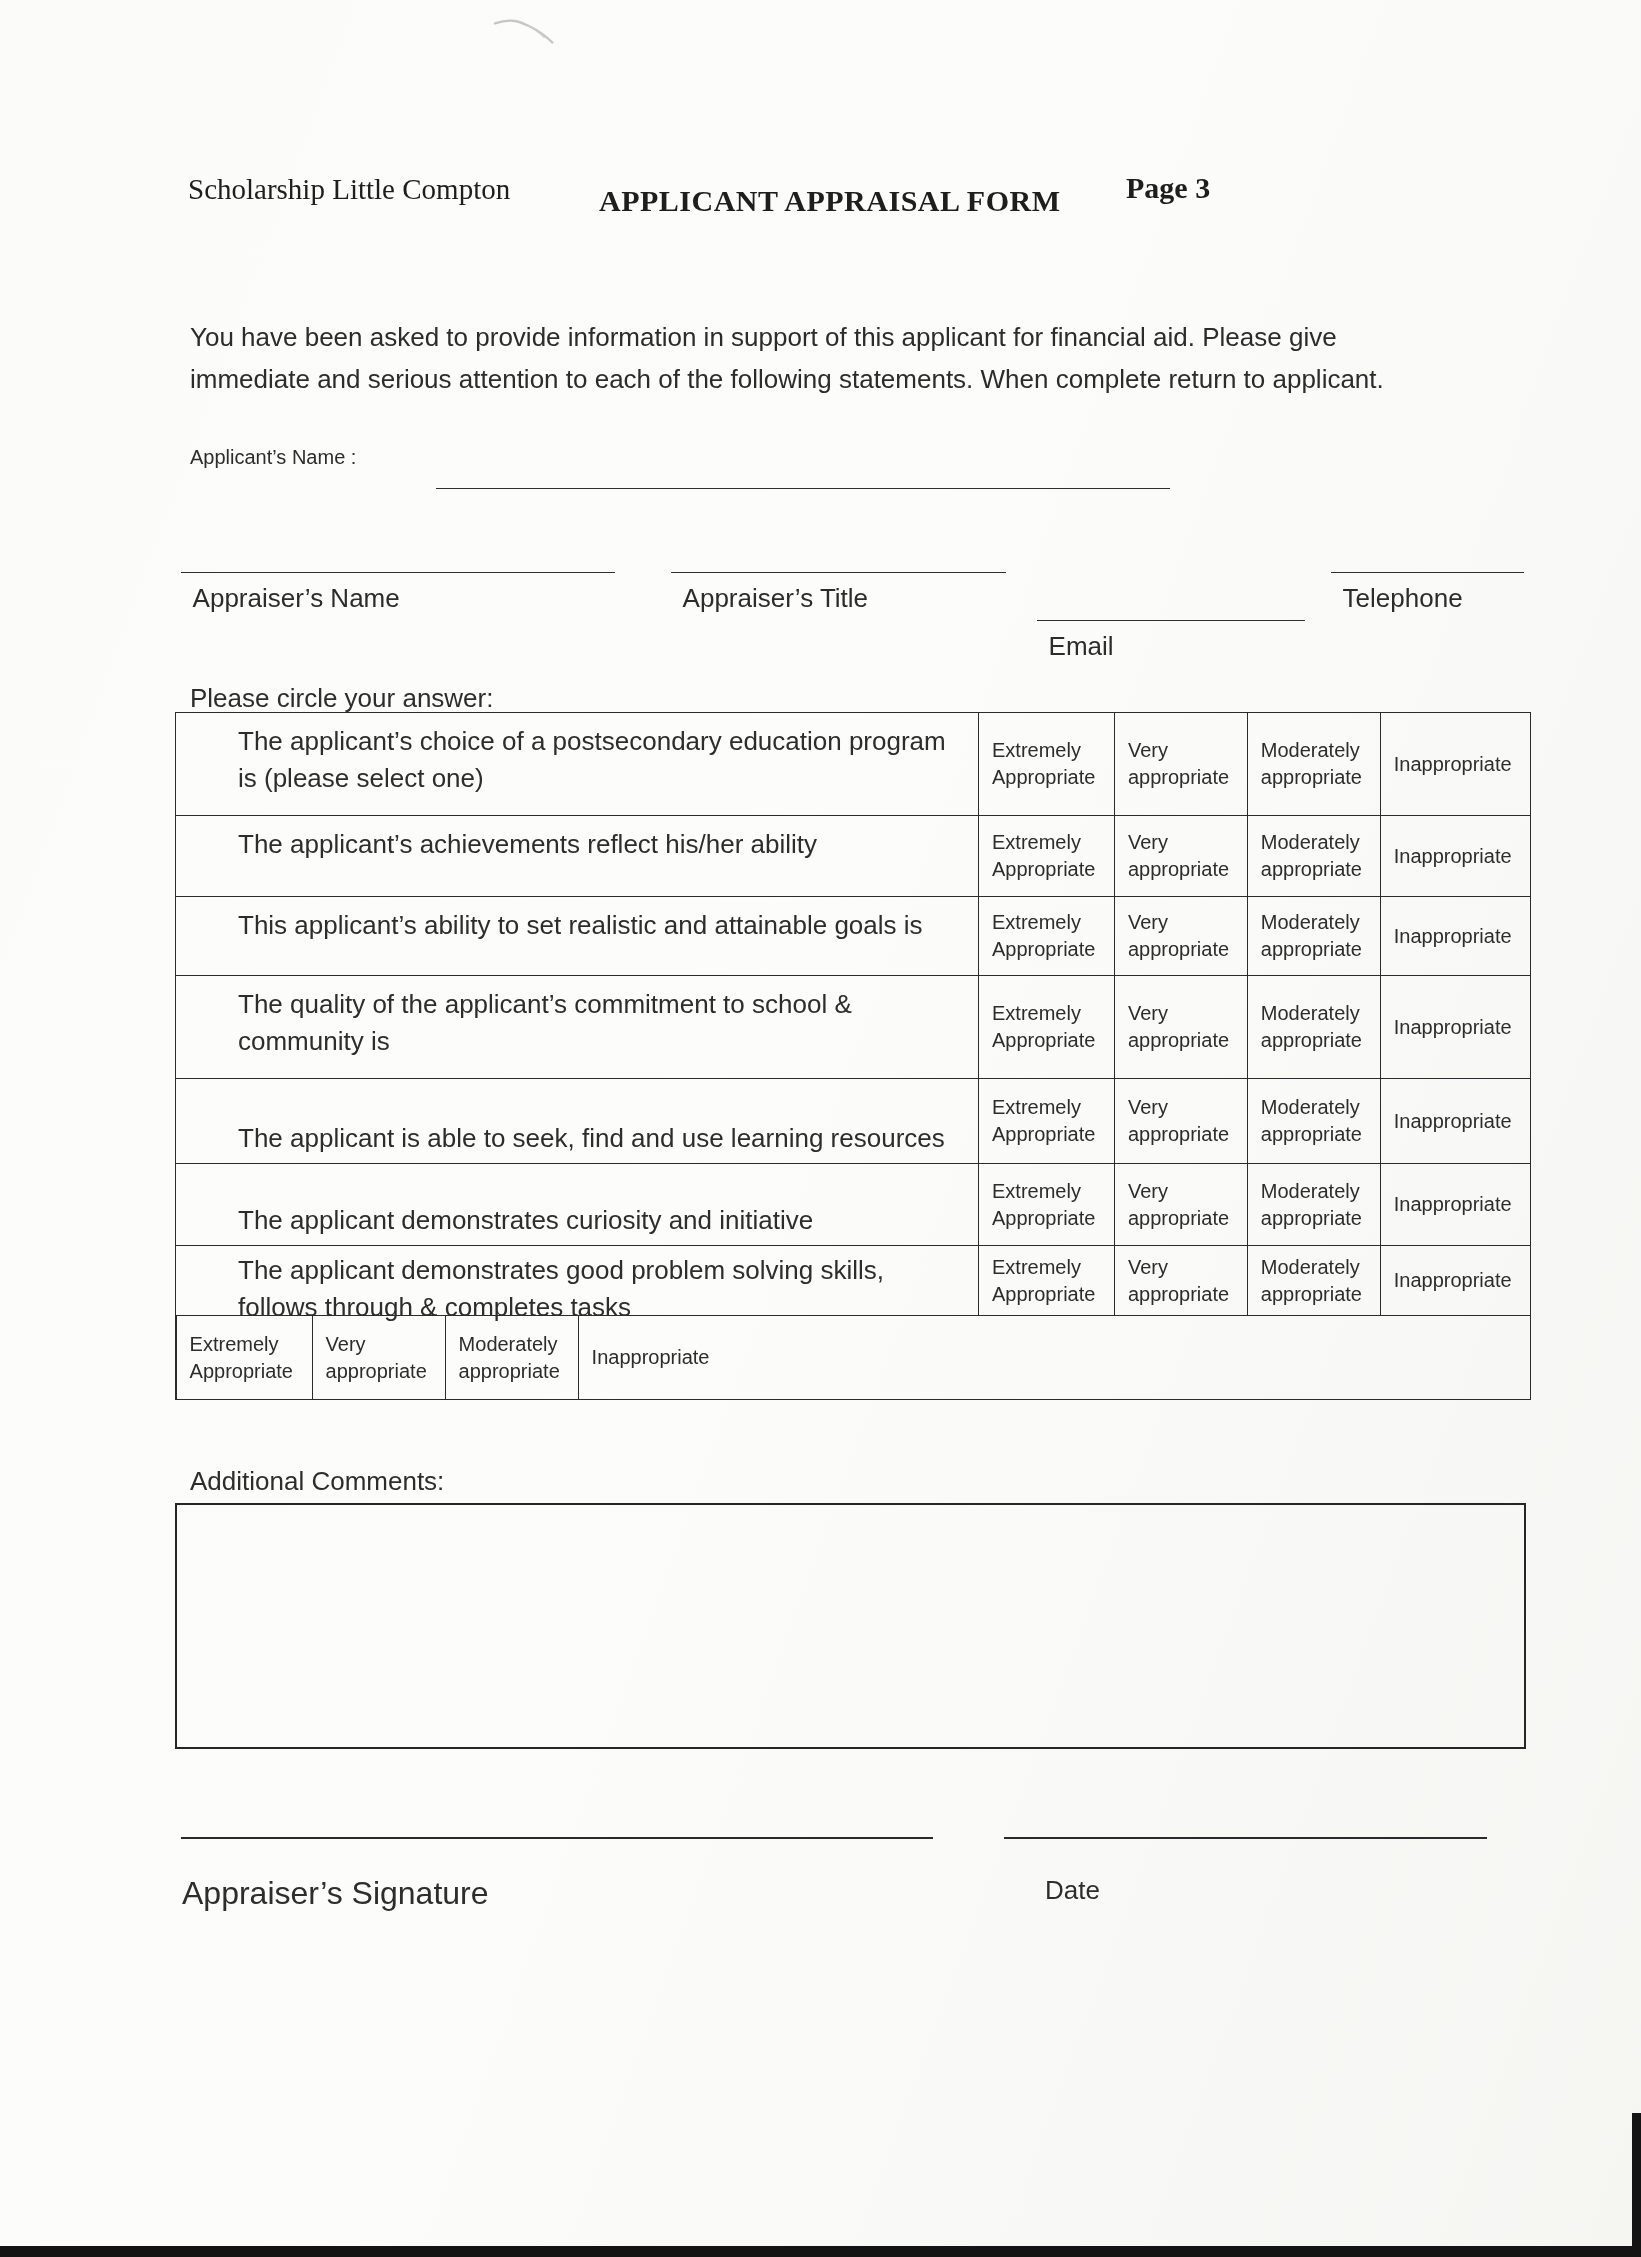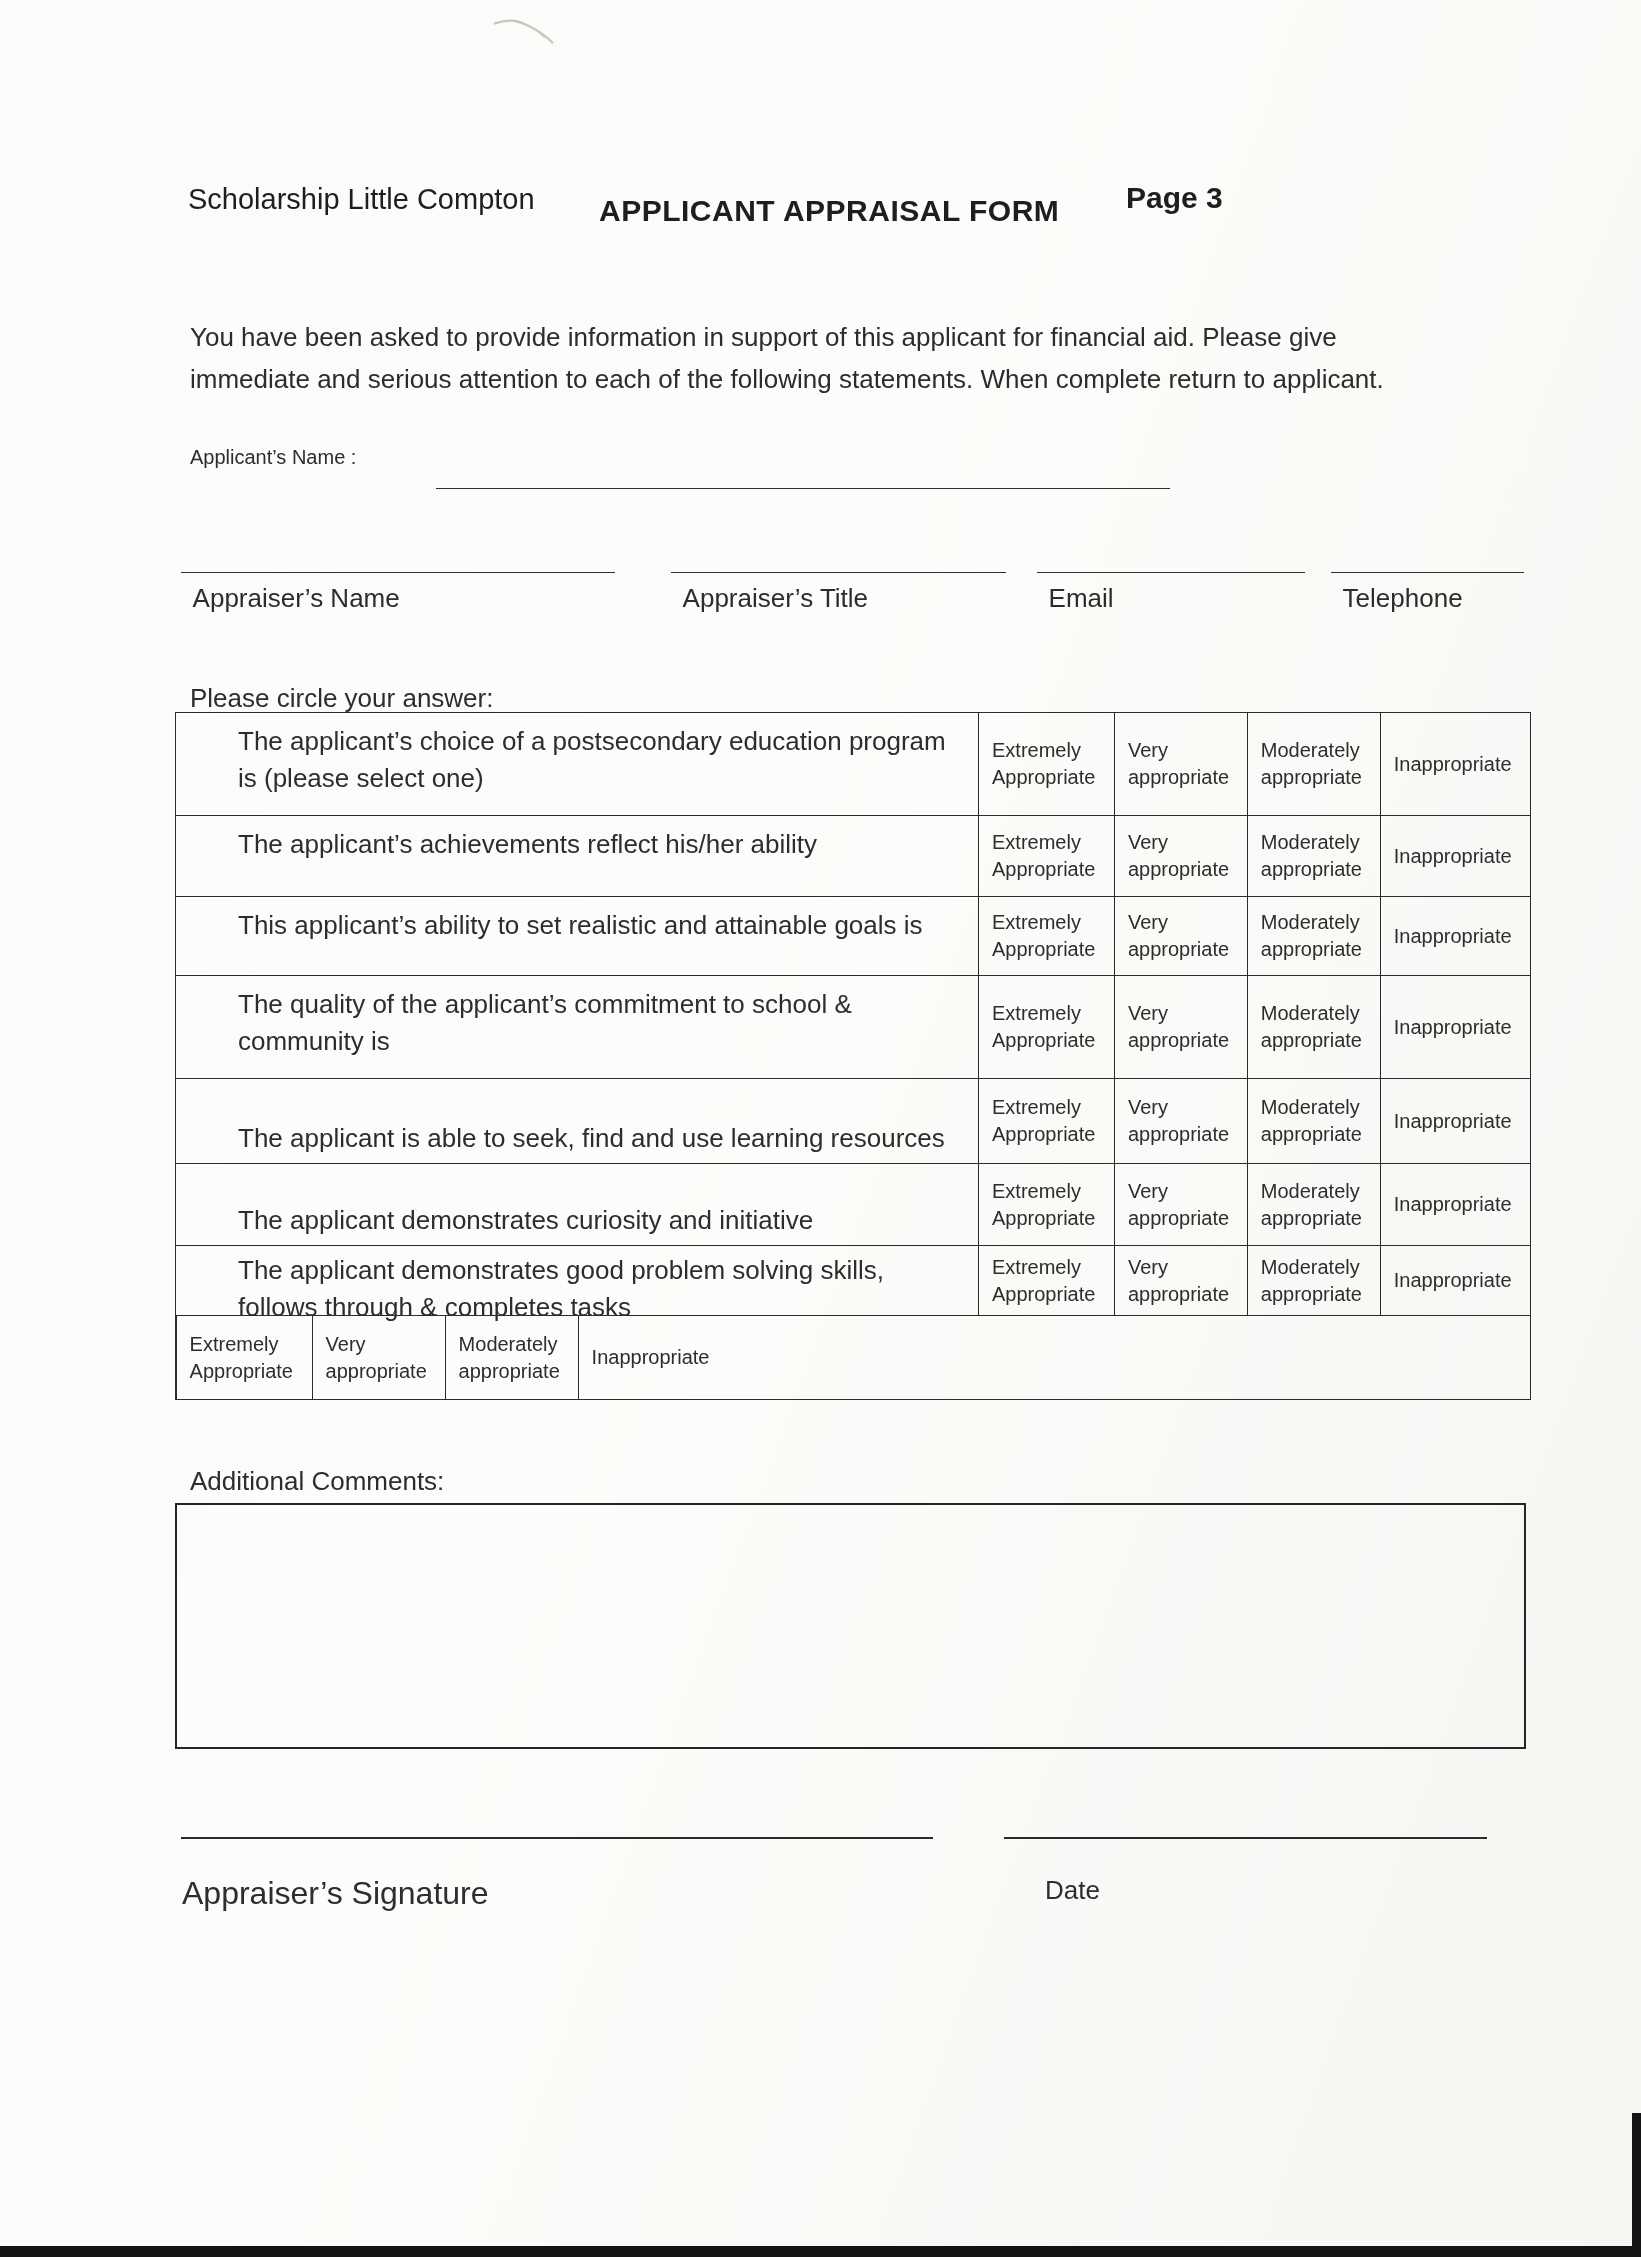--- a/index.html
+++ b/index.html
@@ -5,38 +5,38 @@
   html,body{margin:0;padding:0;background:#ffffff;}
   .page{
     position:relative;
     width:1641px;height:2257px;
     background:linear-gradient(110deg,#fbfbf9 0%,#fcfcfa 45%,#f5f5f2 100%);
     font-family:"Liberation Sans", sans-serif;
     color:#2d2d2d;
     overflow:hidden;
   }
   
-  .hdr{position:absolute;top:183px;left:0;width:100%;height:42px;
-       font-family:Liberation Sans, sans-serif;color:#1e1e1e;}
+  .hdr{position:absolute;top:173px;left:0;width:100%;height:42px;
+       font-family:Liberation Serif, serif;color:#1e1e1e;}
   .hdr .org{position:absolute;left:188px;top:0;font-size:29px;}
   .hdr .title{position:absolute;left:599px;top:-1.9px;font-size:30px;font-weight:bold;letter-spacing:0.5px;margin-top:13px;}
   .hdr .pg{position:absolute;left:1126px;top:-1.9px;font-size:30px;font-weight:bold;}
   
   .intro{position:absolute;top:290px;left:190px;width:1270px;
          font-size:26px;line-height:42px;color:#2c2c2c;}
   
   .appl-label{position:absolute;top:446px;left:190px;font-size:20px;}
   .appl-line{position:absolute;top:488px;left:436px;width:734px;height:0;border-bottom:1.9px solid #2f2f2f;}
   
   .field{position:absolute;top:572px;border-top:1.9px solid #2f2f2f;padding-top:9.7px;
          font-size:26px;color:#2c2c2c;}
   .field .flabel{display:block;padding-left:11.6px;}
   .f-name{left:181px;width:434px;}
   .f-title{left:671px;width:335px;}
-  .f-email{left:1037px;width:268px;}
+  .f-email{left:1037px;width:268px;margin-top:48px;}
   .f-tel{left:1331px;width:193px;}
   
   .instruction{position:absolute;top:657px;left:190px;font-size:26px;}
   
   .tbl{position:absolute;top:712px;left:175px;width:1356px;
        border:1.9px solid #2b2b2b;box-sizing:border-box;background:transparent;}
   .trow{display:flex;box-sizing:border-box;}
   .trow + .trow{border-top:1.9px solid #2b2b2b;}
   .cell{box-sizing:border-box;}
   .stmt{width:803px;font-size:26px;line-height:37px;padding:9.7px 19.3px 0 62px;}

